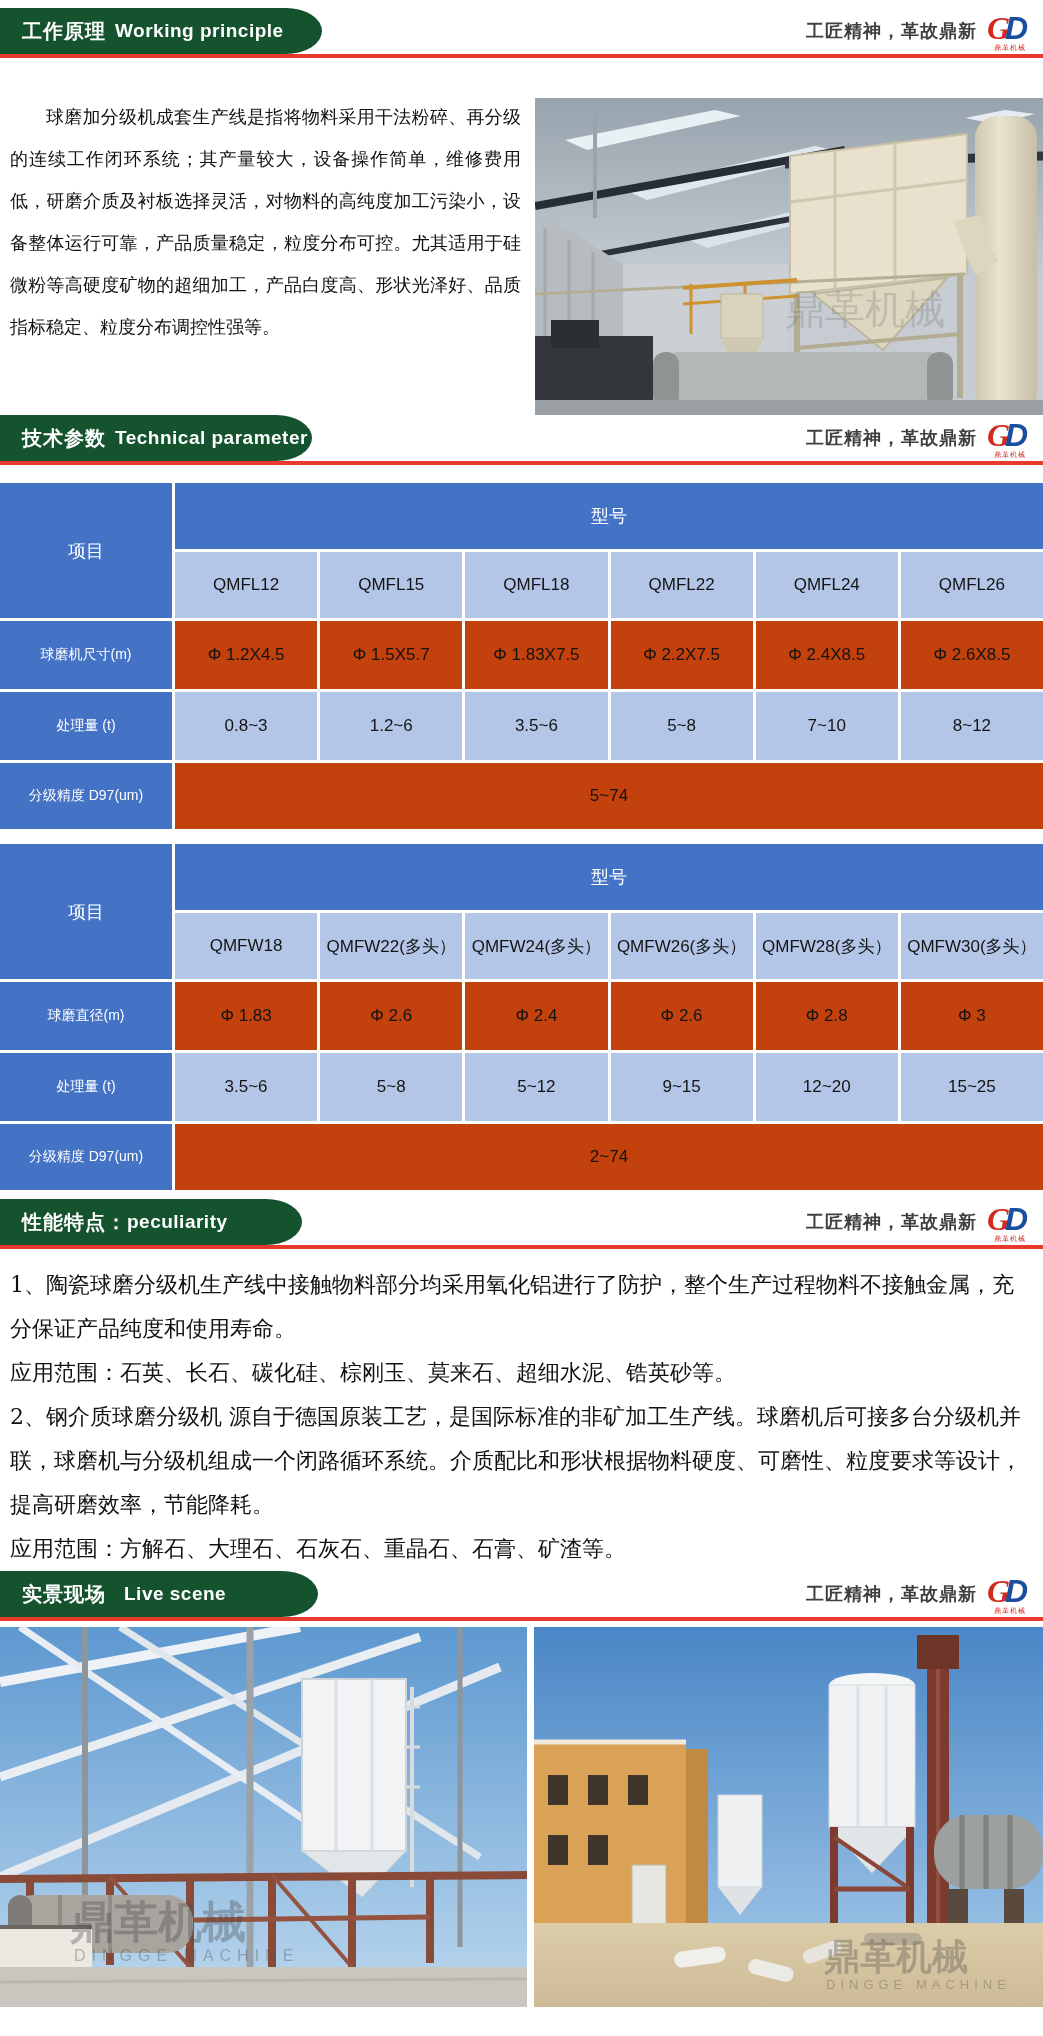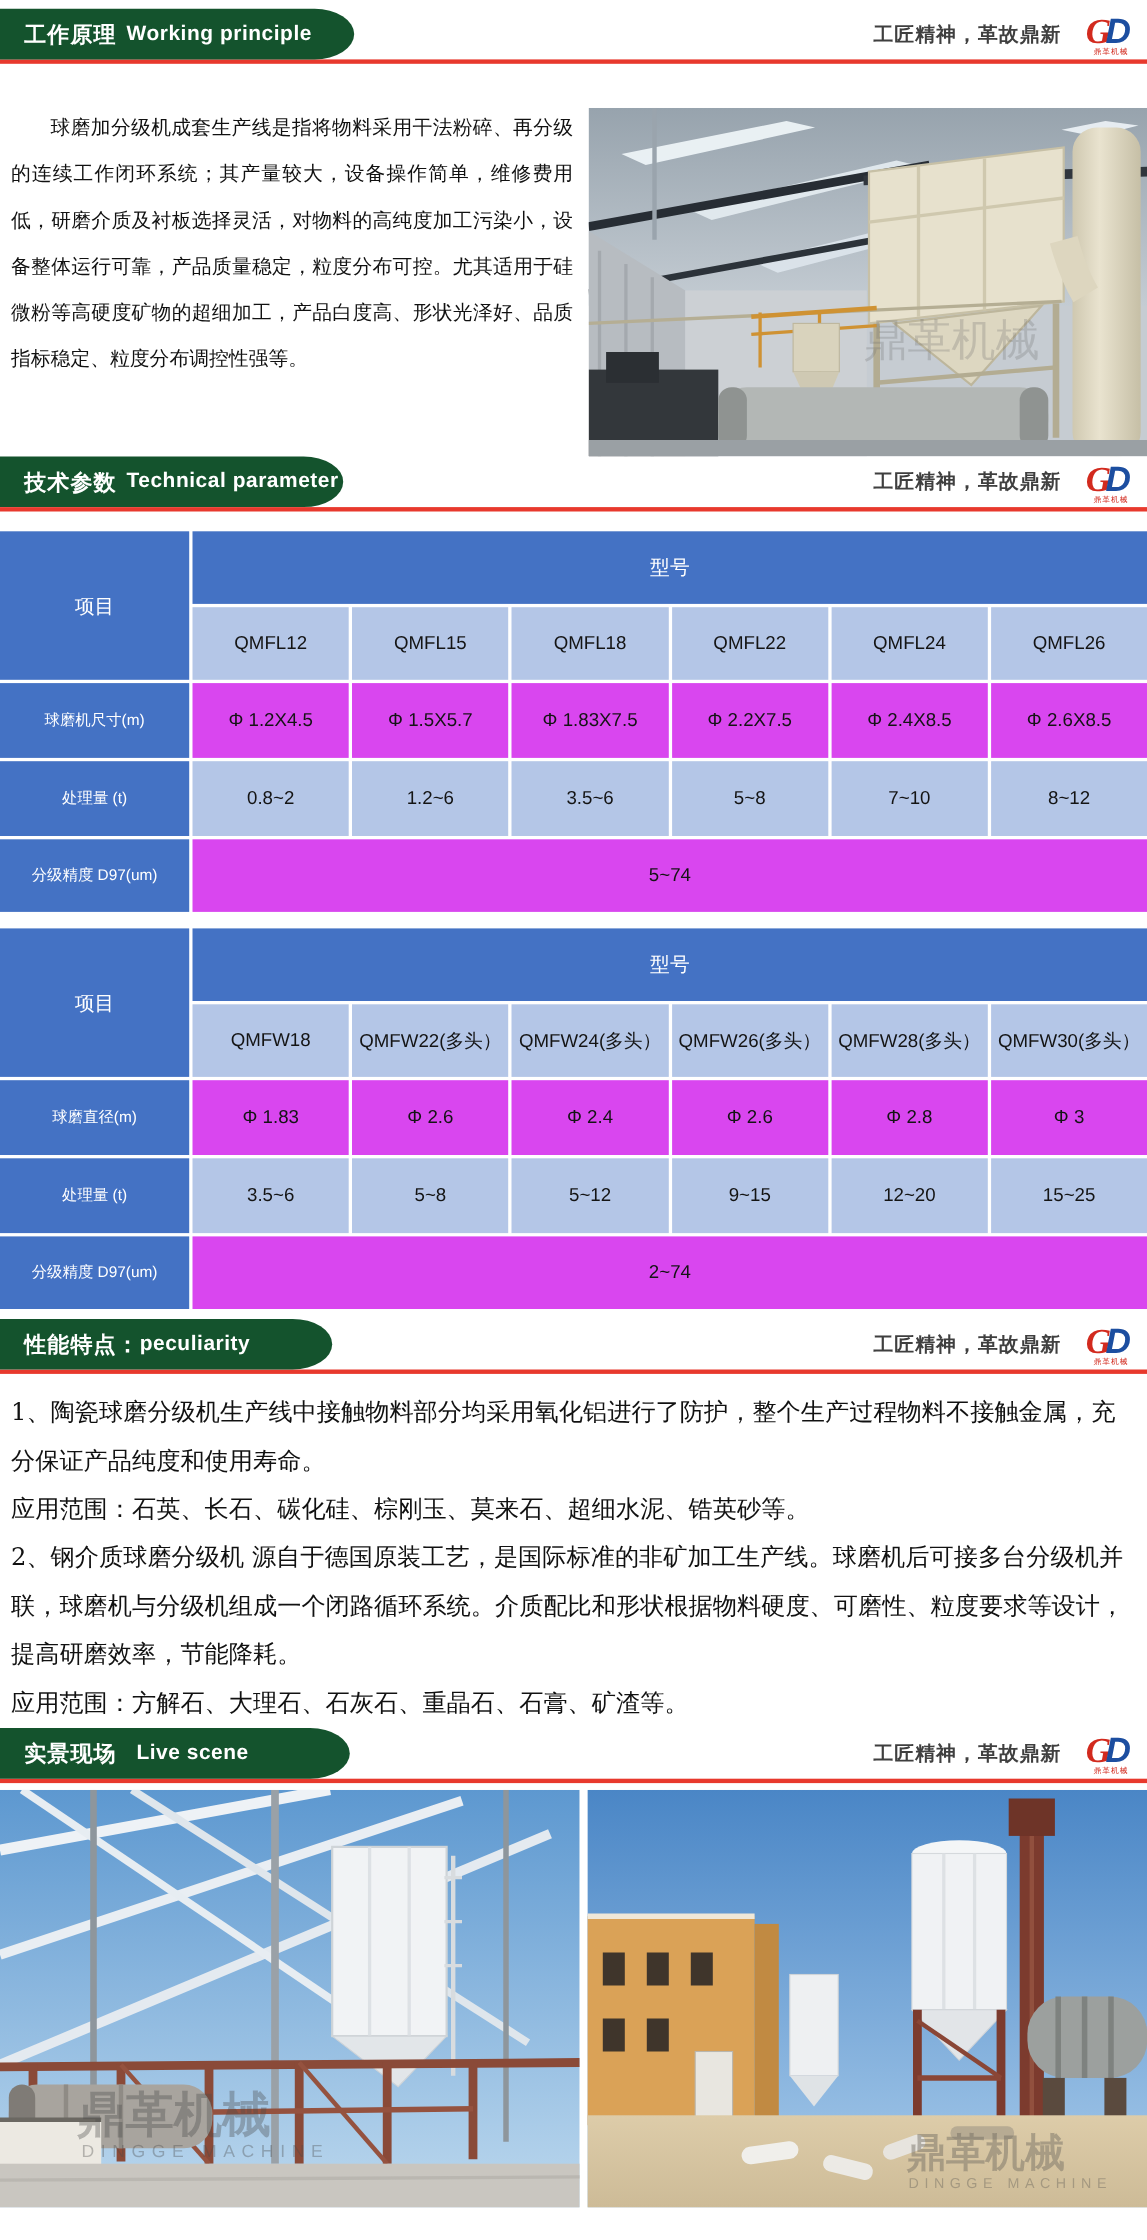--- a/index.html
+++ b/index.html
@@ -8,40 +8,40 @@
 
   
   .section-header{position:relative;height:50px;}
   .red-line{position:absolute;left:0;top:46px;width:1043px;height:4px;background:#e8392d;}
   .banner{position:absolute;left:0;top:0;height:46px;background:#14532d;z-index:2;
           display:flex;align-items:center;padding-left:22px;box-sizing:border-box;
           border-radius:0 36px 36px 0 / 0 23px 23px 0;color:#fff;}
   .banner .cn{font-size:20px;font-weight:700;letter-spacing:1px;}
   .banner .en{font-size:19px;font-weight:700;margin-left:9px;letter-spacing:0.5px;}
   .w1{width:322px}.w2{width:312px}.w3{width:302px}.w4{width:318px}
-  .slogan-group{position:absolute;right:8px;top:0;height:46px;display:flex;align-items:center;gap:20px;z-index:2;}
+  .slogan-group{position:absolute;right:8px;top:0;height:46px;display:flex;align-items:center;gap:8px;z-index:2;}
   .slogan{font-size:18px;font-weight:700;color:#3f3f3f;letter-spacing:1px;}
   .logo{display:flex;flex-direction:column;align-items:center;width:50px;}
   .logo-caption{font-size:7px;color:#d22a1e;letter-spacing:1px;line-height:7px;white-space:nowrap;}
 
   
   .intro{display:flex;margin-top:30px;}
   .intro-text{width:525px;box-sizing:border-box;padding:8px 4px 0 10px;
               font-family:"DejaVu Serif","Liberation Serif",serif;
               font-size:18px;line-height:42px;color:#111;text-align:justify;text-indent:2em;}
   .intro-photo{margin-left:10px;margin-top:10px;width:508px;height:317px;overflow:hidden;flex:none;}
 
   
   .param-table{display:grid;grid-template-columns:172px repeat(6,1fr);
                grid-template-rows:66px 66px 68px 68px 66px;gap:3px;background:#fff;width:1043px;}
   .param-table>div{display:flex;align-items:center;justify-content:center;text-align:center;}
   .c-dark{background:#4472c4;color:#ffffff;font-size:14px;font-weight:400;}
   .c-hdr{font-size:18px;}
   .c-med{background:#b4c6e7;color:#141414;font-size:17px;}
-  .c-light{background:#d946ef;color:#141414;font-size:17px;}
+  .c-light{background:#c2410c;color:#141414;font-size:17px;}
   .t-item{grid-column:1;grid-row:1/3;}
   .t-modelhdr{grid-column:2/8;grid-row:1;}
   .t-span{grid-column:2/8;}
   .tbl1{margin-top:18px;}
   .tbl2{margin-top:15px;}
 
   
   .features{padding:14px 10px 0 10px;font-family:"DejaVu Serif","Liberation Serif",serif;
             font-size:22px;line-height:44px;color:#111;}
   .features p{margin:0;}
@@ -179,21 +179,21 @@
 
     <div class="c-dark">球磨机尺寸(m)</div>
     <div class="c-light">Φ 1.2X4.5</div>
     <div class="c-light">Φ 1.5X5.7</div>
     <div class="c-light">Φ 1.83X7.5</div>
     <div class="c-light">Φ 2.2X7.5</div>
     <div class="c-light">Φ 2.4X8.5</div>
     <div class="c-light">Φ 2.6X8.5</div>
 
     <div class="c-dark">处理量 (t)</div>
-    <div class="c-med">0.8~2</div>
+    <div class="c-med">0.8~3</div>
     <div class="c-med">1.2~6</div>
     <div class="c-med">3.5~6</div>
     <div class="c-med">5~8</div>
     <div class="c-med">7~10</div>
     <div class="c-med">8~12</div>
 
     <div class="c-dark">分级精度 D97(um)</div>
     <div class="c-light t-span">5~74</div>
   </div>
 

